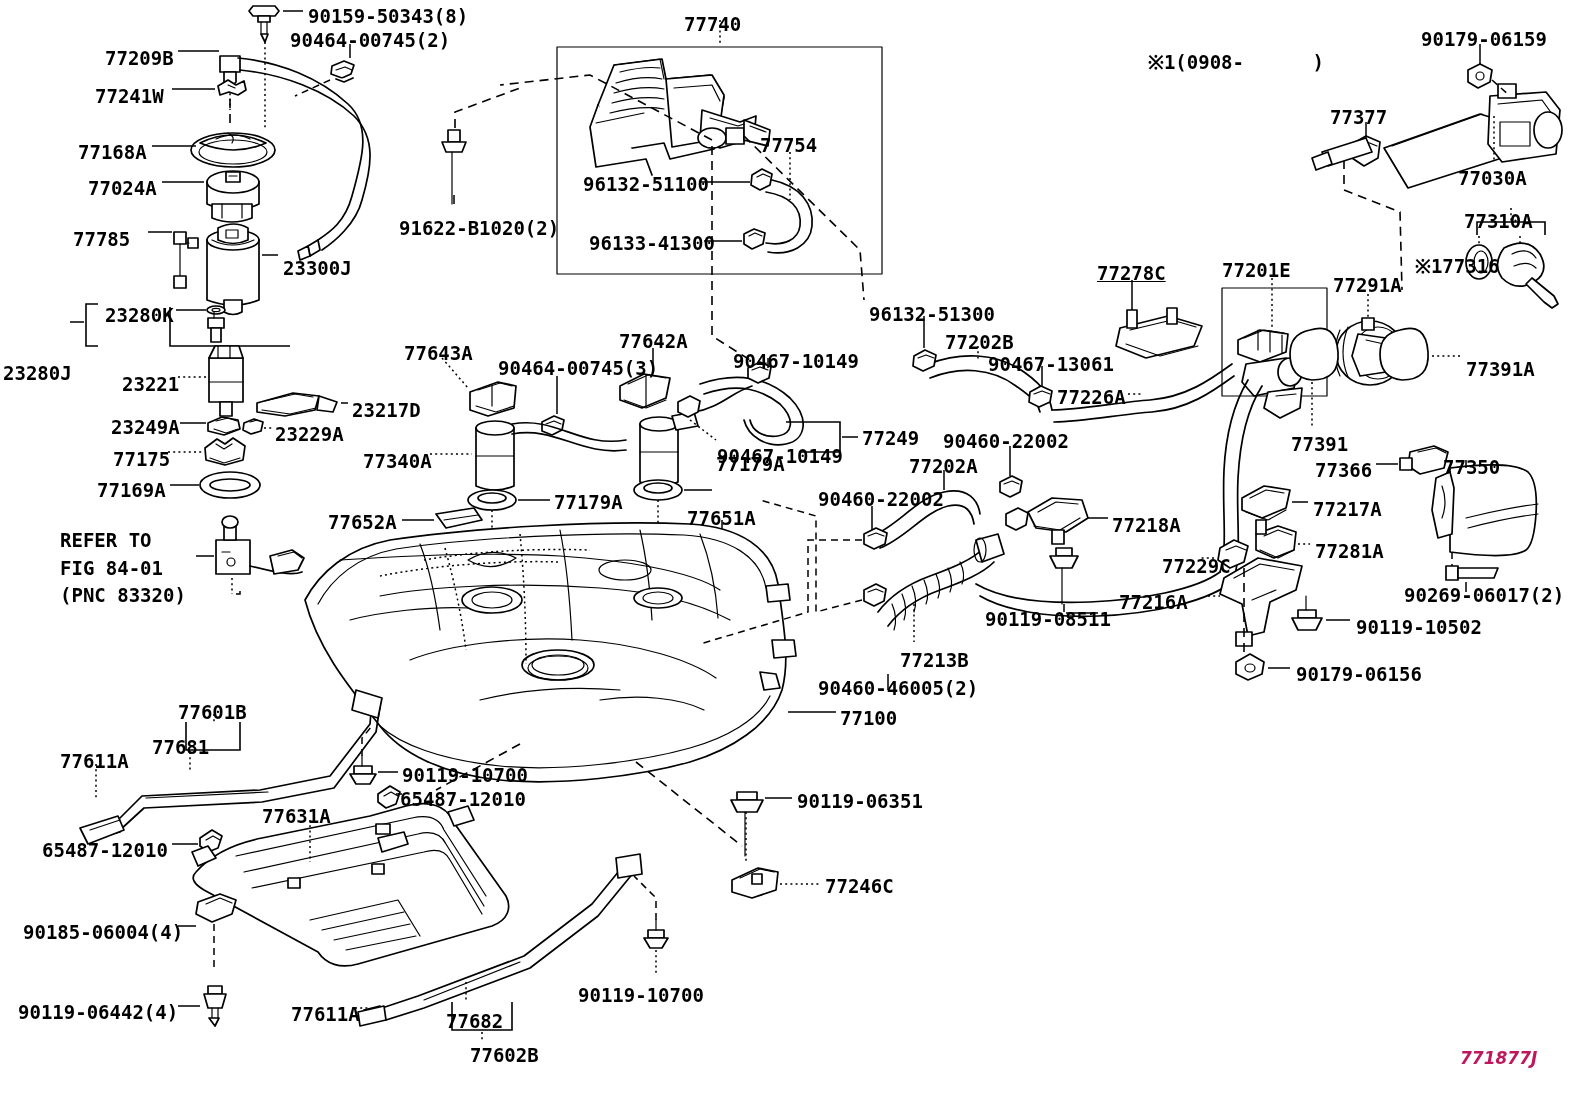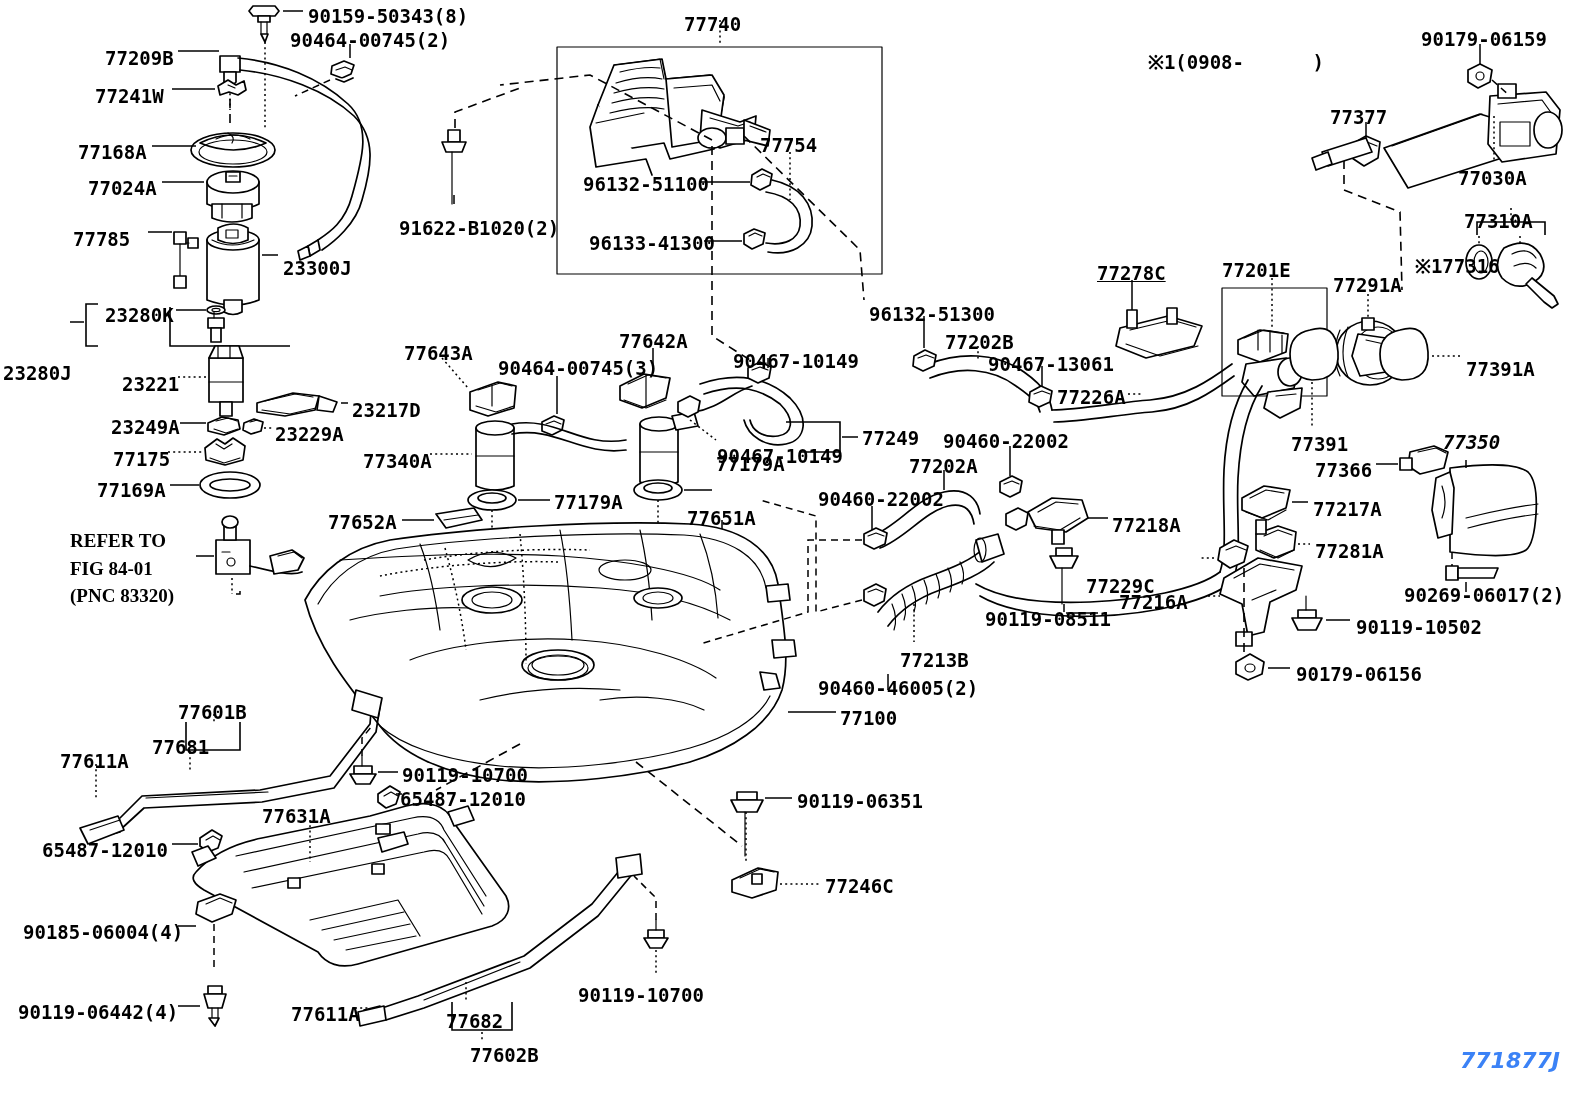--- a/index.html
+++ b/index.html
@@ -3,22 +3,22 @@
 <meta charset="utf-8">
 <title>Fuel Tank &amp; Tube Parts Diagram</title>
 <style>
   html,body{margin:0;padding:0;background:#ffffff;}
   body{width:1592px;height:1099px;position:relative;overflow:hidden;
        font-family:"DejaVu Sans Mono","Liberation Mono",monospace;}
   #sheet{position:absolute;left:0;top:0;width:1592px;height:1099px;}
   svg.art{position:absolute;left:0;top:0;width:1592px;height:1099px;overflow:visible;}
   .lbl{position:absolute;color:#000;font-family:"DejaVu Sans Mono","Liberation Mono",monospace;
        font-size:19px;font-weight:bold;letter-spacing:0px;white-space:pre;line-height:1.28;}
-  .figid{position:absolute;font-style:italic;font-weight:bold;font-size:22px;
-         font-family:"DejaVu Sans","Liberation Sans",sans-serif;color:#3b82f6;}
+  .figid{position:absolute;font-style:italic;font-weight:bold;font-size:17px;
+         font-family:"DejaVu Sans","Liberation Sans",sans-serif;color:#be185d;}
   .refblock{position:absolute;font-size:19px;font-weight:bold;line-height:1.45;white-space:pre;
             font-family:"DejaVu Sans Mono","Liberation Mono",monospace;}
   
   .k{fill:none;stroke:#000;stroke-width:1.7;stroke-linejoin:round;stroke-linecap:round;}
   .kt{fill:none;stroke:#000;stroke-width:1.2;stroke-linejoin:round;stroke-linecap:round;}
   .kf{fill:#fff;stroke:#000;stroke-width:1.7;stroke-linejoin:round;stroke-linecap:round;}
   .ld{fill:none;stroke:#000;stroke-width:1.5;}
   .dot{fill:none;stroke:#000;stroke-width:1.5;stroke-dasharray:2 3.2;}
   .dash{fill:none;stroke:#000;stroke-width:1.6;stroke-dasharray:9 6;}
   .dash2{fill:none;stroke:#000;stroke-width:1.5;stroke-dasharray:7 5;}
@@ -714,35 +714,35 @@
       <div class="lbl" style="left: 328px; top: 510px;">77652A</div>
       <div class="lbl" style="left: 687px; top: 506px;">77651A</div>
       <div class="lbl" style="left: 869px; top: 302px;">96132-51300</div>
       <div class="lbl" style="left: 945px; top: 330px;">77202B</div>
       <div class="lbl" style="left: 988px; top: 352px;">90467-13061</div>
       <div class="lbl" style="left: 1057px; top: 385px;">77226A</div>
       <div class="lbl" style="left: 909px; top: 454px;">77202A</div>
       <div class="lbl" style="left: 943px; top: 429px;">90460-22002</div>
       <div class="lbl" style="left: 818px; top: 487px;">90460-22002</div>
       <div class="lbl" style="left: 1112px; top: 513px;">77218A</div>
-      <div class="lbl" style="left: 1086px; top: 554px; margin-top: 20px;">77229C</div>
+      <div class="lbl" style="left: 1162px; top: 554px;">77229C</div>
       <div class="lbl" style="left: 1119px; top: 590px;">77216A</div>
       <div class="lbl" style="left: 985px; top: 607px;">90119-08511</div>
       <div class="lbl" style="left: 900px; top: 648px;">77213B</div>
       <div class="lbl" style="left: 818px; top: 676px;">90460-46005(2)</div>
       <div class="lbl" style="left: 840px; top: 706px;">77100</div>
       <div class="lbl" style="left: 1097px; top: 261px; text-decoration: underline;">77278C</div>
       <div class="lbl" style="left: 1222px; top: 258px;">77201E</div>
       <div class="lbl" style="left: 1333px; top: 273px;">77291A</div>
       <div class="lbl" style="left: 1415px; top: 254px;">※177316</div>
       <div class="lbl" style="left: 1464px; top: 209px;">77310A</div>
       <div class="lbl" style="left: 1466px; top: 357px;">77391A</div>
       <div class="lbl" style="left: 1291px; top: 432px;">77391</div>
       <div class="lbl" style="left: 1315px; top: 458px;">77366</div>
-      <div class="lbl" style="left: 1443px; top: 430px; font-style: italic;">77350</div>
+      <div class="lbl" style="left: 1443px; top: 455px;">77350</div>
       <div class="lbl" style="left: 1313px; top: 497px;">77217A</div>
       <div class="lbl" style="left: 1315px; top: 539px;">77281A</div>
       <div class="lbl" style="left: 1404px; top: 583px;">90269-06017(2)</div>
       <div class="lbl" style="left: 1356px; top: 615px;">90119-10502</div>
       <div class="lbl" style="left: 1296px; top: 662px;">90179-06156</div>
       <div class="lbl" style="left: 1330px; top: 105px;">77377</div>
       <div class="lbl" style="left: 1421px; top: 27px;">90179-06159</div>
       <div class="lbl" style="left: 1458px; top: 166px;">77030A</div>
       <div class="lbl" style="left: 178px; top: 700px; text-align: right;">77601B</div>
       <div class="lbl" style="left: 152px; top: 735px;">77681</div>
@@ -754,21 +754,21 @@
       <div class="lbl" style="left: 23px; top: 920px;">90185-06004(4)</div>
       <div class="lbl" style="left: 18px; top: 1000px;">90119-06442(4)</div>
       <div class="lbl" style="left: 291px; top: 1002px;">77611A</div>
       <div class="lbl" style="left: 446px; top: 1009px;">77682</div>
       <div class="lbl" style="left: 470px; top: 1043px;">77602B</div>
       <div class="lbl" style="left: 578px; top: 983px;">90119-10700</div>
       <div class="lbl" style="left: 797px; top: 789px;">90119-06351</div>
       <div class="lbl" style="left: 825px; top: 874px; text-align: right;">77246C</div>
     </div>
 
-<div class="refblock" style="left:70px; top:527px;font-family:Liberation Serif, serif;">REFER TO
+<div class="refblock" style="left:60px; top:527px;">REFER TO
 FIG 84-01
 (PNC 83320)</div>
 
 <div class="lbl" style="left:1148px; top:50px;">※1(0908-      )</div>
 
 <div class="figid" style="left:1460px; top:1048px;">771877J</div>
 
 </div>
 
 </body></html>

